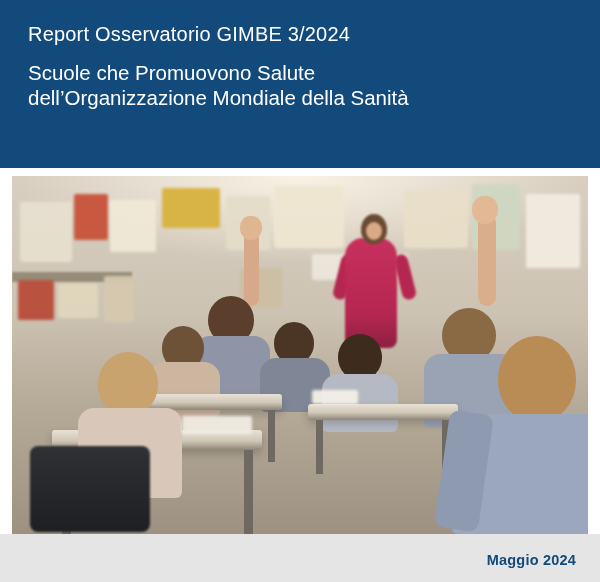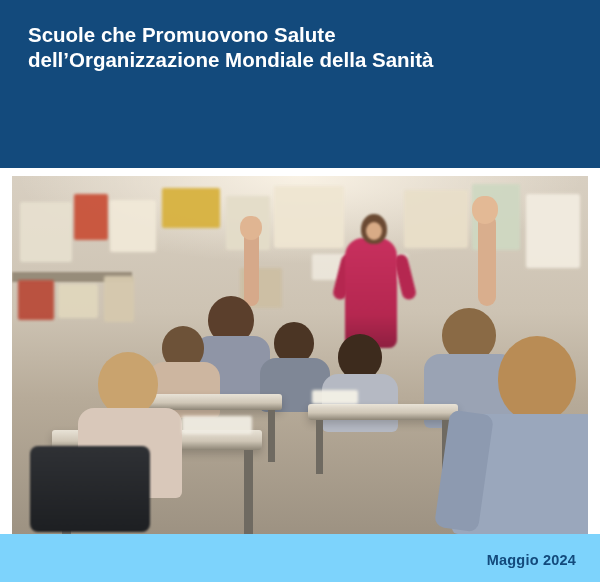--- a/index.html
+++ b/index.html
@@ -36,21 +36,21 @@
     font-size: 20px;
     font-weight: 400;
     letter-spacing: 0.2px;
     line-height: 24px;
     margin: 0 0 14px 0;
     white-space: nowrap;
   }
   .title-block {
     color: #ffffff;
     font-size: 20.5px;
-    font-weight: bold;
+    font-weight: normal;
     line-height: 25px;
   }
   .title-block .tl {
     display: block;
     white-space: nowrap;
   }
   
   .photo-wrap {
     position: absolute;
     left: 12px;
@@ -168,38 +168,39 @@
     border-radius: 8px;
     filter: blur(1.2px);
   }
   
   .footer {
     position: absolute;
     left: 0;
     bottom: 0;
     width: 600px;
     height: 48px;
-    background: #7dd3fc;
+    background: #e5e5e5;
   }
   .date {
     position: absolute;
     right: 24px;
     bottom: 14px;
     color: #134a7c;
     font-size: 14.5px;
     font-weight: bold;
     letter-spacing: 0.2px;
   }
 </style>
 </head>
 <body>
 
 <div class="cover">
 
   <div class="header">
+    <div class="report-line">Report Osservatorio GIMBE 3/2024</div>
     <div class="title-block">
       <span class="tl">Scuole che Promuovono Salute</span>
       <span class="tl">dell’Organizzazione Mondiale della Sanità</span>
     </div>
   </div>
 
   <div class="photo-wrap">
     <div class="photo">
 
       <div class="poster" style="left:8px; top:26px; width:52px; height:60px; background:#e7e0cf;"></div>

